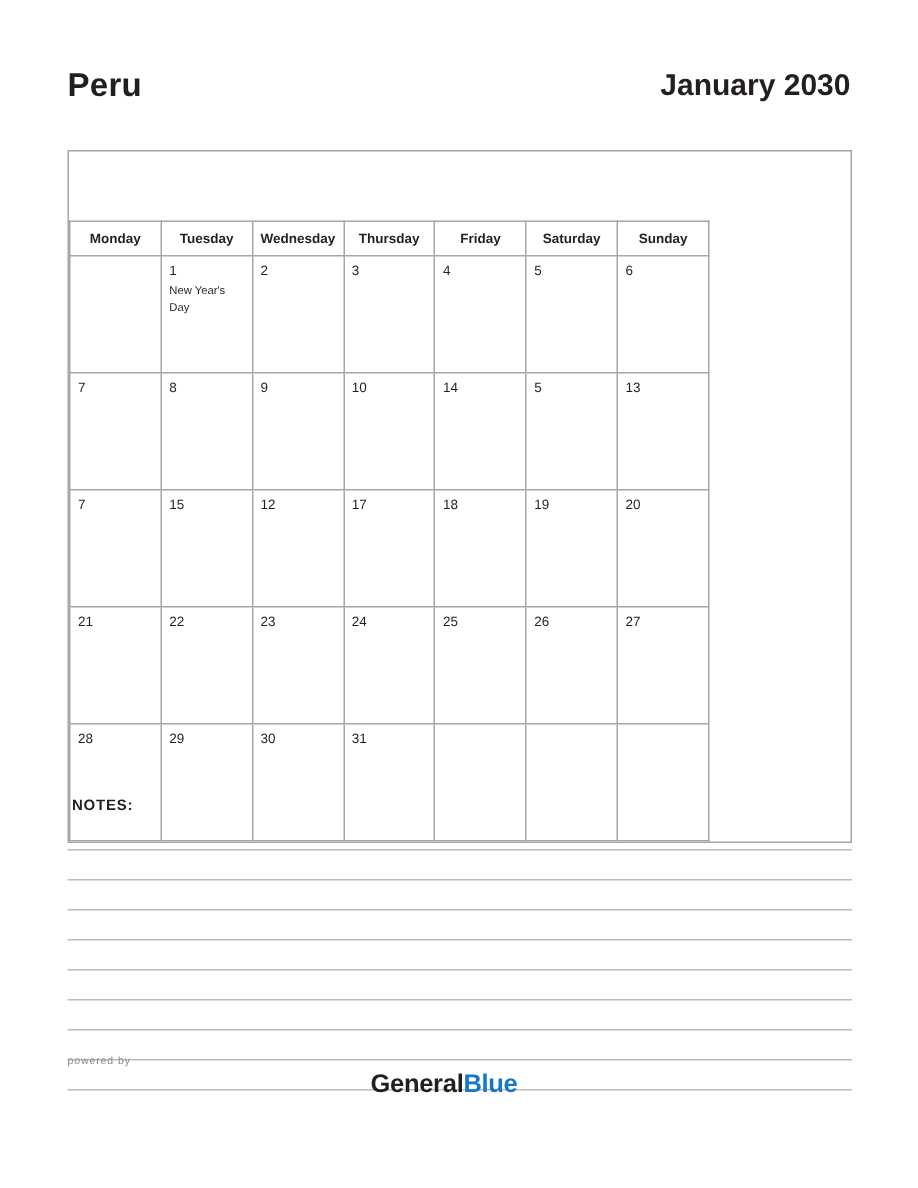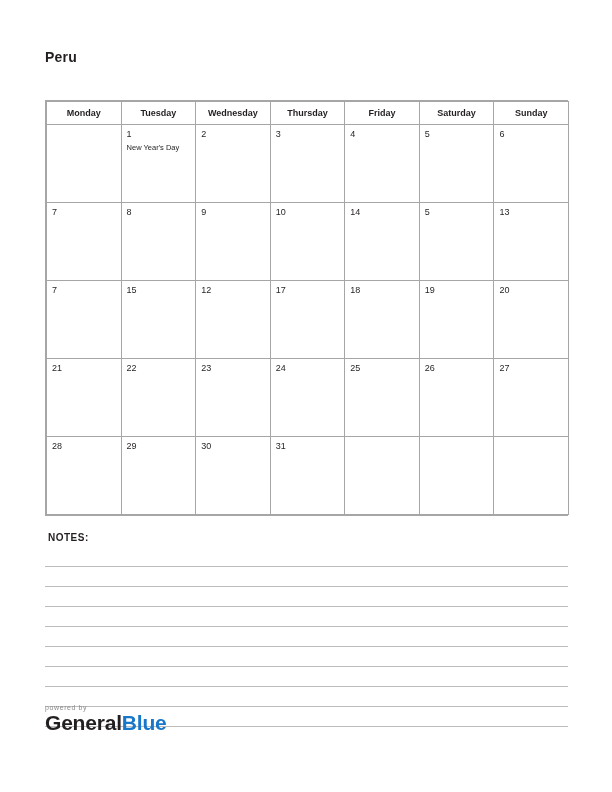--- a/index.html
+++ b/index.html
@@ -27,21 +27,21 @@
     position: absolute;
     left: 45px;
     top: 46px;
     width: 522px;
     height: 42px;
     display: flex;
     align-items: flex-start;
     justify-content: space-between;
   }
   .country {
-    font-size: 14px;
+    font-size: 22px;
     font-weight: bold;
     letter-spacing: 0.2px;
     color: #231f20;
     line-height: 22px;
   }
   .monthyear {
     font-size: 20px;
     font-weight: bold;
     color: #231f20;
     line-height: 22px;
@@ -51,22 +51,23 @@
     position: absolute;
     left: 45px;
     top: 100px;
     width: 523px;
     border: 1px solid #a6a6a6;
     border-collapse: collapse;
     box-sizing: border-box;
   }
   table.cal {
     border-collapse: collapse;
-    width: 523px;
+    width: 427px;
     table-layout: fixed;
+    margin-top: 46px;
   }
   table.cal th {
     height: 22px;
     font-size: 9px;
     font-weight: bold;
     color: #231f20;
     border: 1px solid #a6a6a6;
     text-align: center;
     vertical-align: middle;
     padding: 0;
@@ -128,35 +129,37 @@
     width: 300px;
   }
   .powered {
     font-size: 7px;
     color: #8a8a8a;
     letter-spacing: 0.6px;
     line-height: 9px;
     margin-bottom: 1px;
   }
   .brand {
-    font-size: 21px;
+    font-size: 17px;
     font-weight: bold;
     line-height: 20px;
     letter-spacing: -0.2px;
+    text-align: right;
   }
   .brand .general { color: #231f20; }
   .brand .blue { color: #1877c9; }
 </style>
 </head>
 <body>
 
 <div class="page">
 
   <div class="header">
     <div class="country">Peru</div>
+    <div class="monthyear">January 2030</div>
   </div>
 
   <div class="calendar">
     <table class="cal">
       <thead>
         <tr>
           <th>Monday</th>
           <th>Tuesday</th>
           <th>Wednesday</th>
           <th>Thursday</th>

